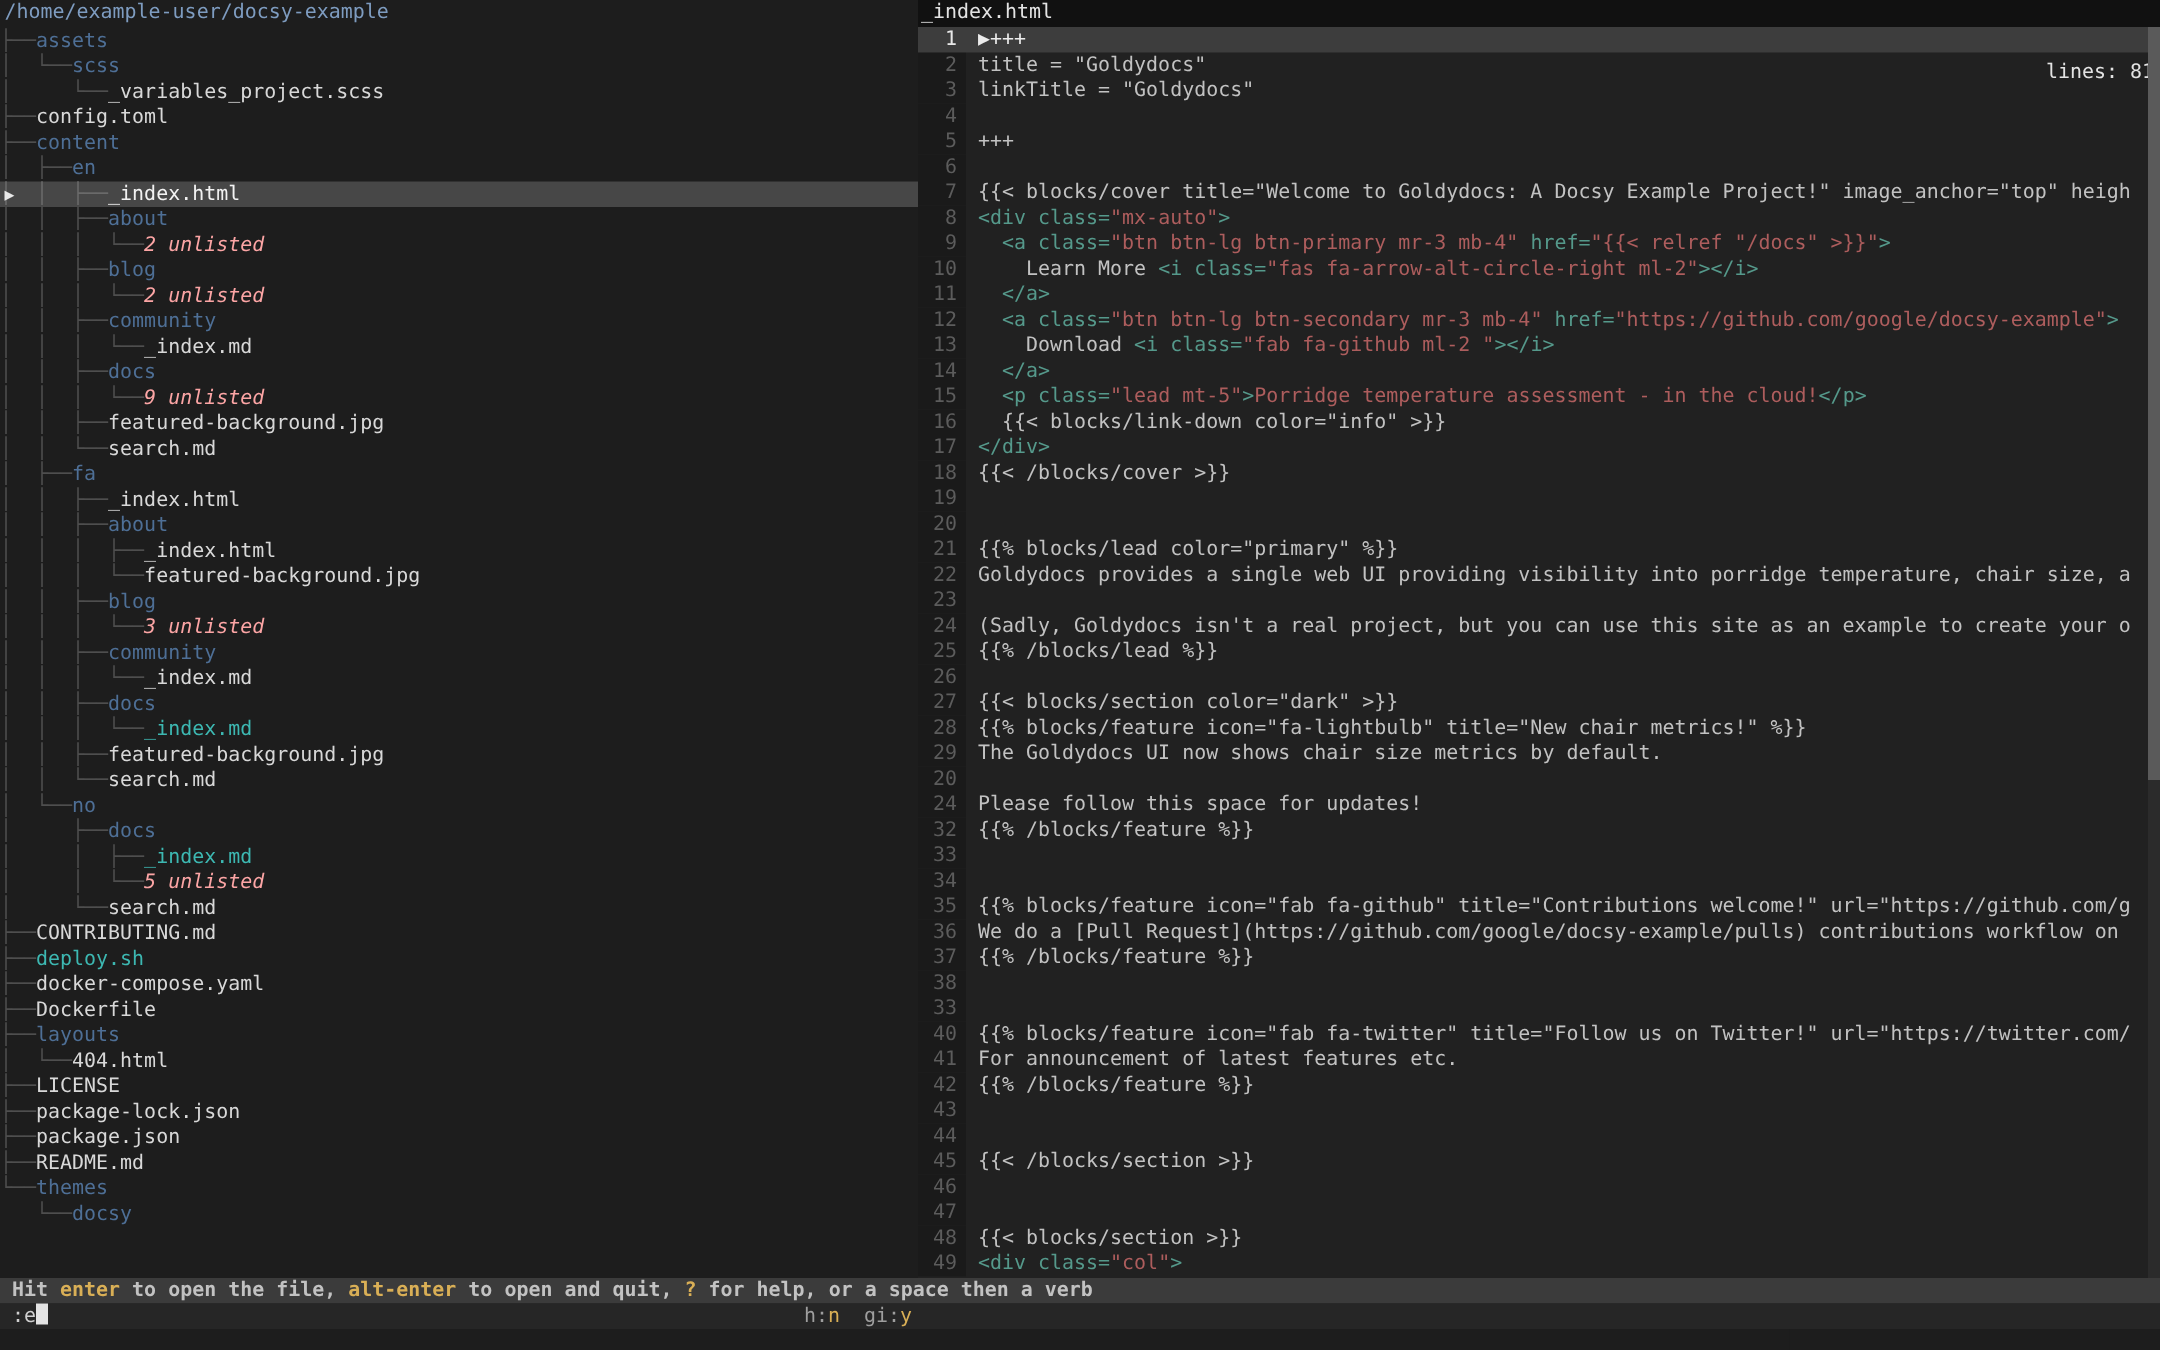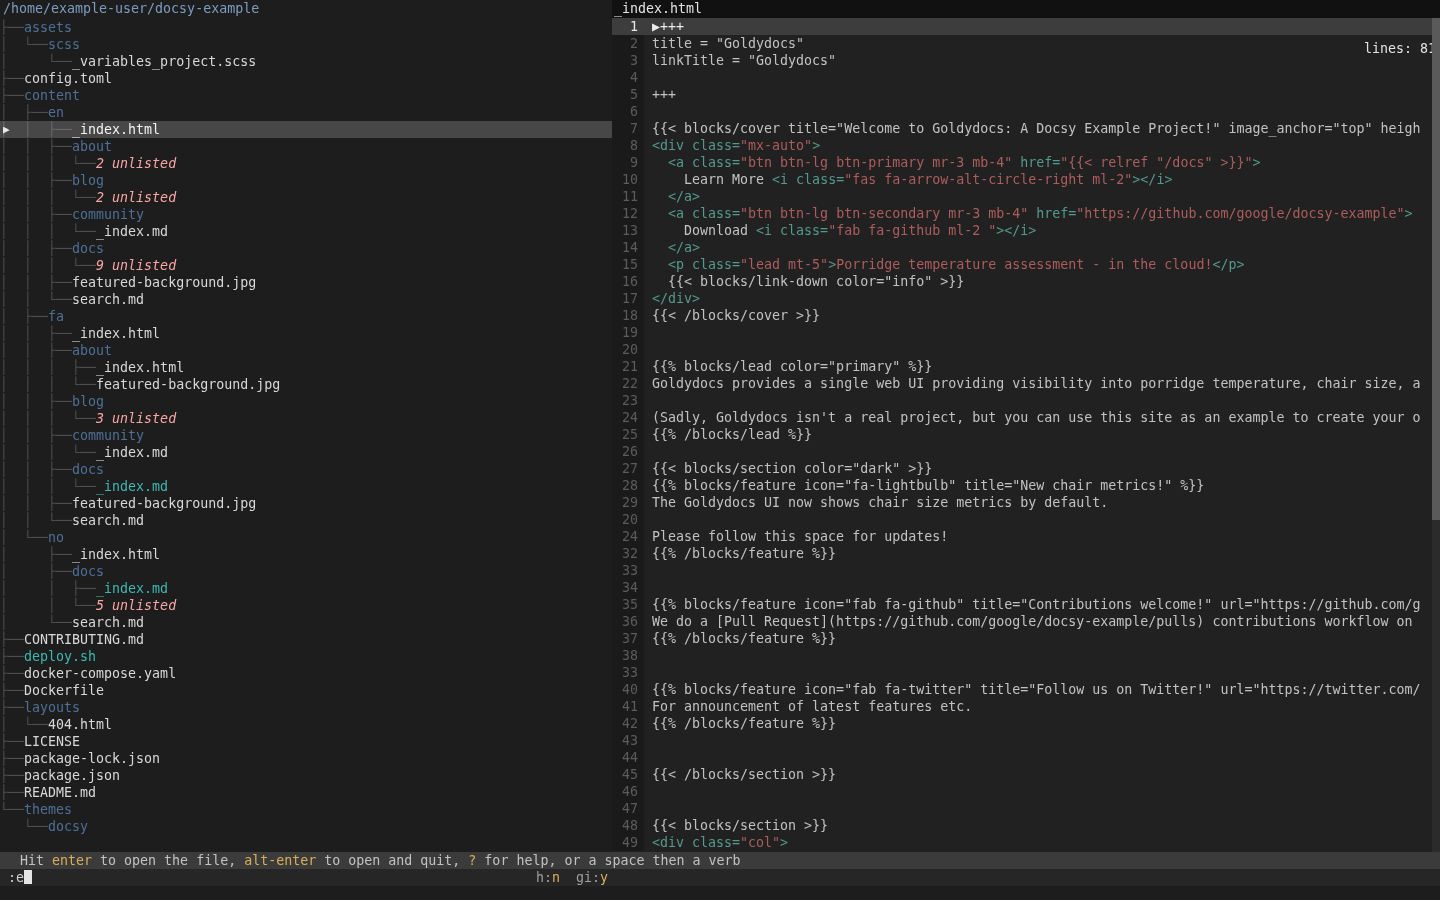--- a/index.html
+++ b/index.html
@@ -36,21 +36,21 @@
   .c-p { color:#c2c2c2; }
   .c-t { color:#55998b; }
   .c-s { color:#ad5d5d; }
   .c-w { color:#ececec; }
 
   
   .scrollbar { position:absolute; right:0; top:18px; width:8px; height:834px; background:#2b2b2b; }
   .scrollbar .thumb { position:absolute; left:0; top:0; width:8px; height:502px; background:#5a5a5a; }
 
   
-  .status-bar { position:absolute; left:0; top:852px; width:1440px; height:17px; background:#3b3b3b; color:#d9d9d9; white-space:pre; padding-left:20px; }
+  .status-bar { position:absolute; left:0; top:852px; width:1440px; height:17px; background:#3b3b3b; color:#d9d9d9; white-space:pre; padding-left:8px;font-weight:bold; }
   .c-k { color:#d9af56; }
   .c-g { color:#9e9e9e; }
   .c-y { color:#d9af56; }
   .input-bar { position:absolute; left:0; top:869px; width:1440px; height:17px; background:#262626; color:#d0d0d0; white-space:pre; }
   .input-left { position:absolute; left:8px; top:0; }
   .cursor { display:inline-block; width:8px; height:14px; background:#e4e4e4; vertical-align:-2px; }
   .input-right { position:absolute; left:536px; top:0; }
 </style>
 </head>
 <body>
@@ -84,21 +84,20 @@
         <div class="trow"><span class="pfx">│  │  │  └──</span><span class="t-file">featured-background.jpg</span></div>
         <div class="trow"><span class="pfx">│  │  ├──</span><span class="t-dir">blog</span></div>
         <div class="trow"><span class="pfx">│  │  │  └──</span><span class="t-unlisted">3 unlisted</span></div>
         <div class="trow"><span class="pfx">│  │  ├──</span><span class="t-dir">community</span></div>
         <div class="trow"><span class="pfx">│  │  │  └──</span><span class="t-file">_index.md</span></div>
         <div class="trow"><span class="pfx">│  │  ├──</span><span class="t-dir">docs</span></div>
         <div class="trow"><span class="pfx">│  │  │  └──</span><span class="t-git">_index.md</span></div>
         <div class="trow"><span class="pfx">│  │  ├──</span><span class="t-file">featured-background.jpg</span></div>
         <div class="trow"><span class="pfx">│  │  └──</span><span class="t-file">search.md</span></div>
         <div class="trow"><span class="pfx">│  └──</span><span class="t-dir">no</span></div>
-        <div class="trow"><span class="pfx">│     ├──</span><span class="t-file">_index.html</span></div>
         <div class="trow"><span class="pfx">│     ├──</span><span class="t-dir">docs</span></div>
         <div class="trow"><span class="pfx">│     │  ├──</span><span class="t-git">_index.md</span></div>
         <div class="trow"><span class="pfx">│     │  └──</span><span class="t-unlisted">5 unlisted</span></div>
         <div class="trow"><span class="pfx">│     └──</span><span class="t-file">search.md</span></div>
         <div class="trow"><span class="pfx">├──</span><span class="t-file">CONTRIBUTING.md</span></div>
         <div class="trow"><span class="pfx">├──</span><span class="t-git">deploy.sh</span></div>
         <div class="trow"><span class="pfx">├──</span><span class="t-file">docker-compose.yaml</span></div>
         <div class="trow"><span class="pfx">├──</span><span class="t-file">Dockerfile</span></div>
         <div class="trow"><span class="pfx">├──</span><span class="t-dir">layouts</span></div>
         <div class="trow"><span class="pfx">│  └──</span><span class="t-file">404.html</span></div>

